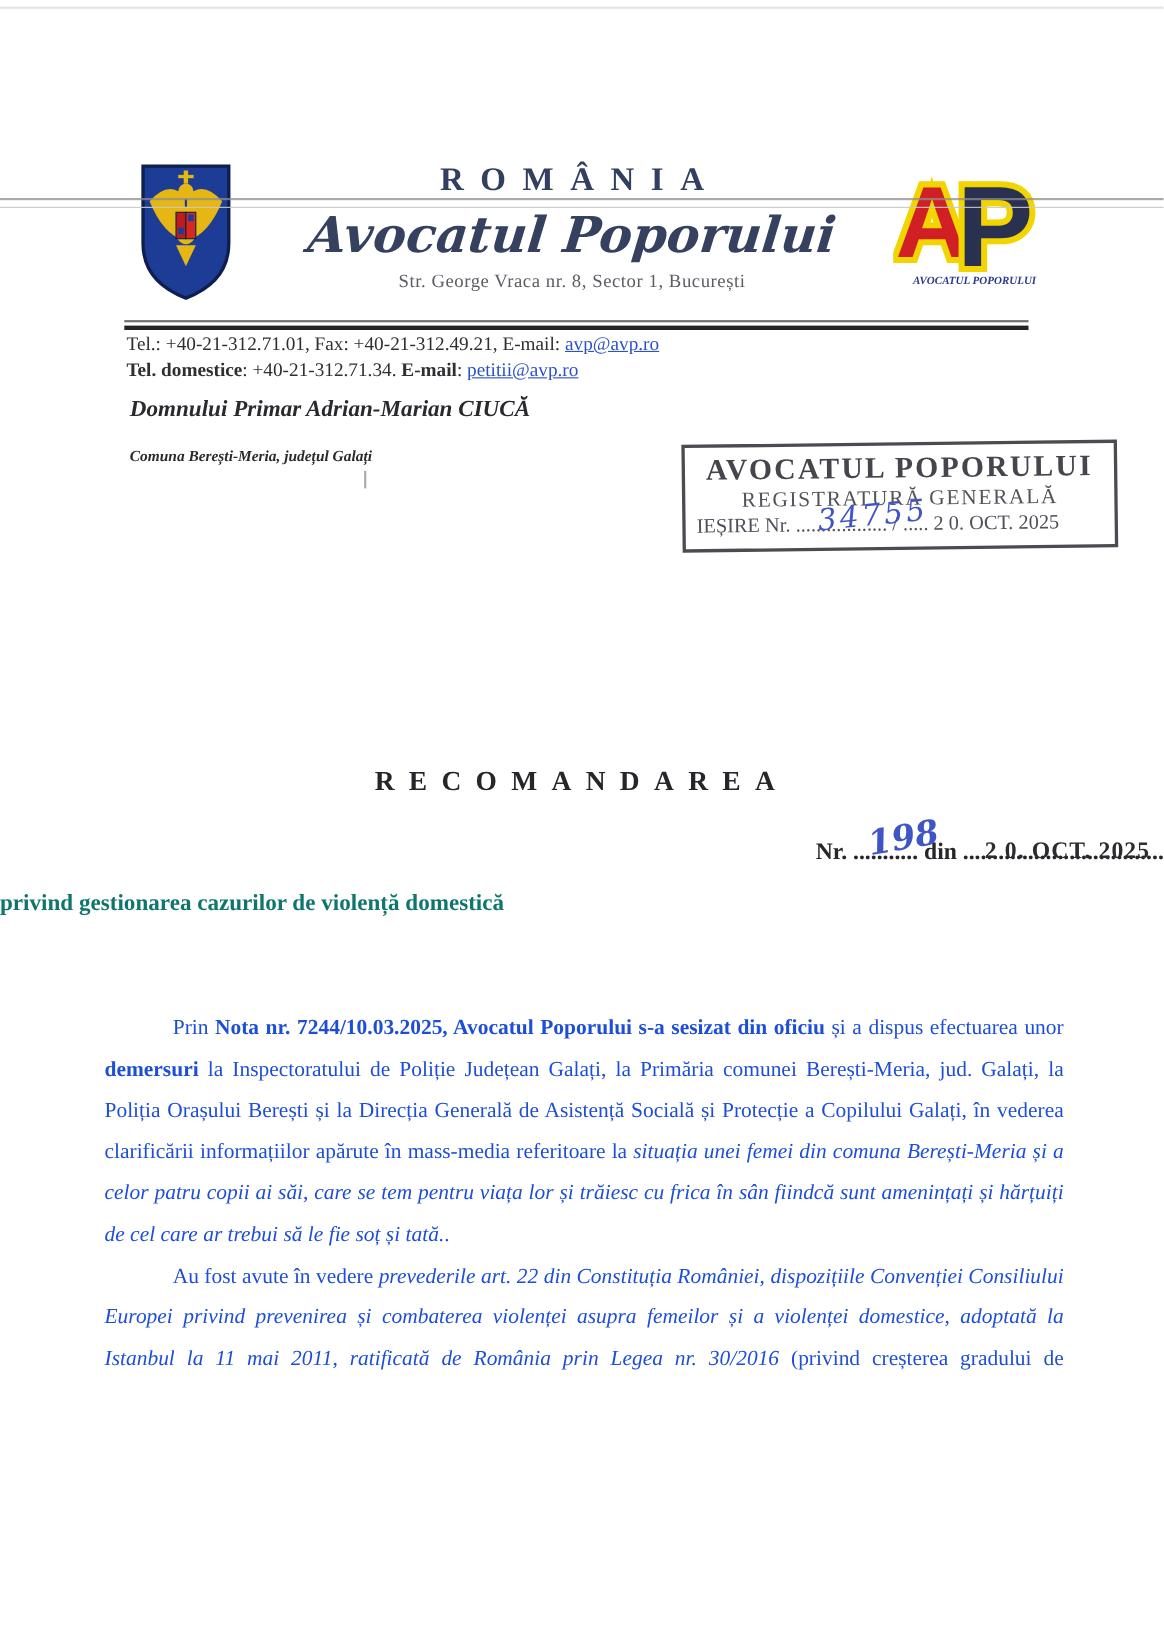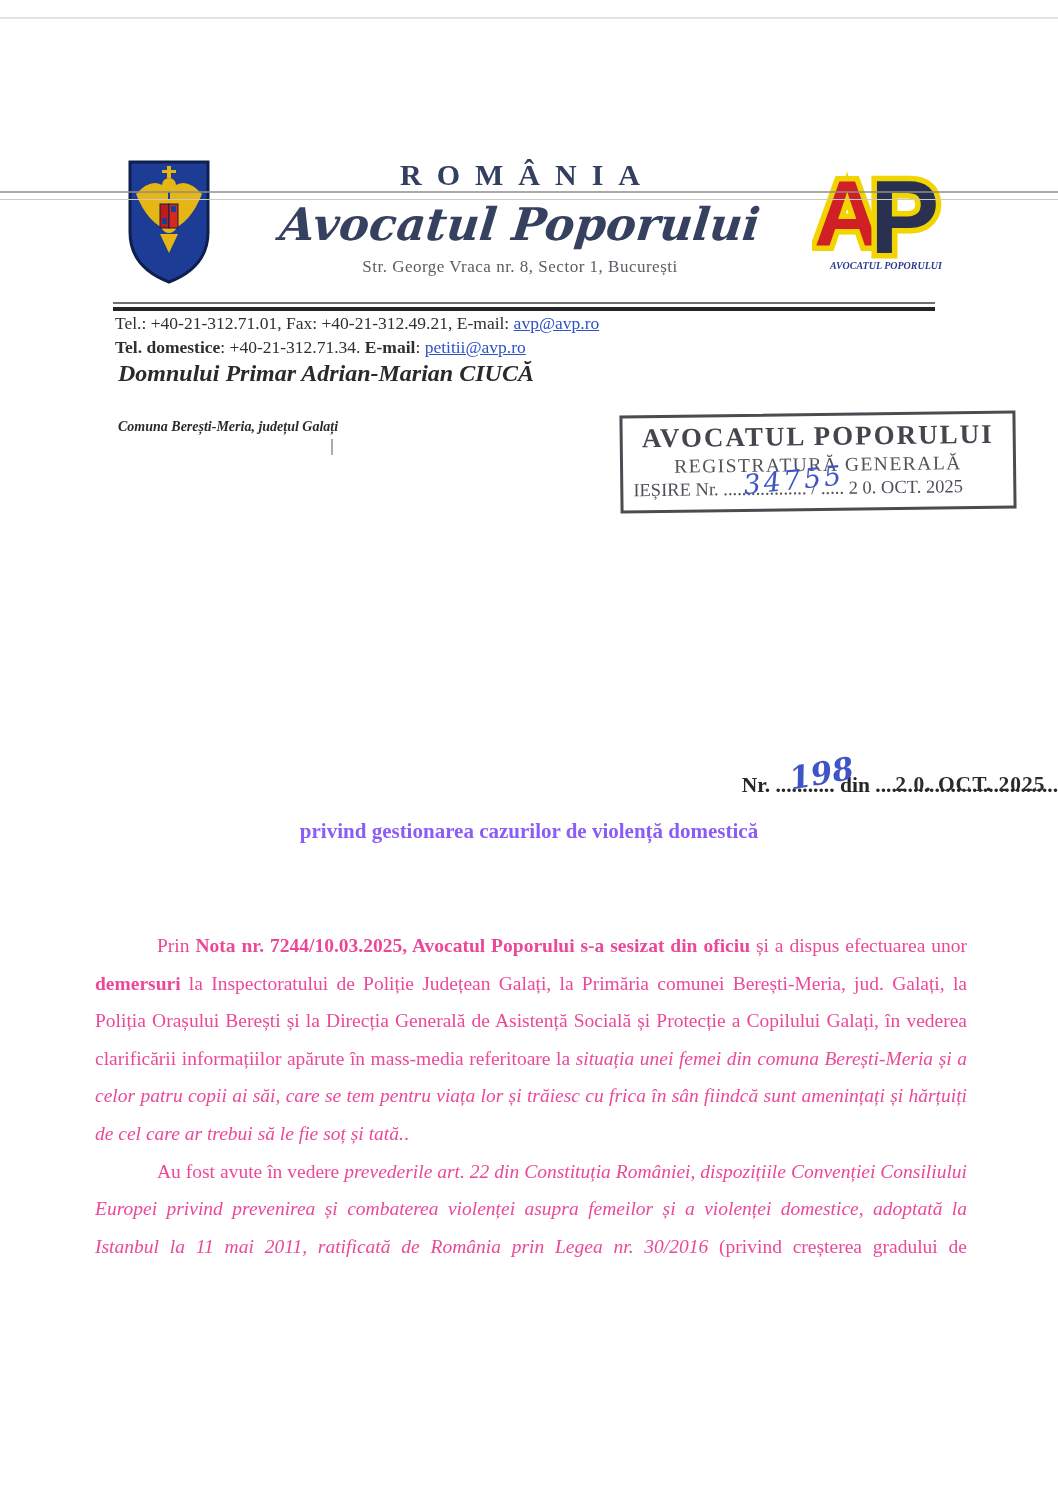--- a/index.html
+++ b/index.html
@@ -1,17 +1,17 @@
 <!DOCTYPE html>
 <html><head>
 <meta charset="utf-8">
 <style>
   html,body { margin:0; padding:0; background:#ffffff; }
   .page {
-    position:relative; width:1058px; height:1254px; margin:11px auto;
+    position:relative; width:1058px; height:1254px; margin:0 auto;
     background:#ffffff; overflow:hidden;
     font-family:"Liberation Serif", serif; color:#232327;
   }
   .abs { position:absolute; }
 
   
   .scanline-top { top:6px; left:0; width:100%; height:2px; background:#e4e4e4; }
   .scanline-a { top:180px; left:0; width:100%; height:2px; background:#8d8d8d; opacity:.75; z-index:6; }
   .scanline-b { top:188px; left:0; width:100%; height:1px; background:#c9c9c9; z-index:6; }
   .fade-overlay { top:1326px; left:86px; width:890px; height:40px; z-index:7;
@@ -27,46 +27,46 @@
   .website { font-size:16px; color:#5c5d63; }
   .ap-logo { left:812px; top:146px; }
 
   .header-rule { top:291px; left:113px; width:822px; height:3px;
     border-top:2px solid #6f6f6f; border-bottom:4px solid #242424; }
 
   .contact { left:115px; width:822px; font-size:17.5px; color:#2e2e33; white-space:nowrap; }
   .contact1 { top:302px; }
   .contact2 { top:326px; }
 
-  .addr1 { left:118px; top:349px; font-size:24px; font-weight:bold; font-style:italic; color:#2a2a2e; }
+  .addr1 { left:118px; top:359px; font-size:21px; font-weight:bold; font-style:italic; color:#2a2a2e; }
   .addr2 { left:118px; top:408px; font-size:14px; font-weight:bold; color:#2a2a2e;font-style:italic; }
   .tick { left:331px; top:428px; width:2px; height:16px; background:#ababab; }
 
   
   .stamp { left:620px; top:402px; width:390px; border:3px solid #4b4b52;
     transform:rotate(-0.7deg); padding:5px 0 9px; color:#45454d; background:rgba(255,255,255,0.0); }
   .stamp-l1 { font-size:27px; font-weight:bold; letter-spacing:2px; text-align:center; }
   .stamp-l2 { font-size:19.5px; letter-spacing:1.5px; text-align:center; color:#52525b; margin-top:2px; }
   .stamp-l3 { font-size:18.5px; color:#50505a; margin-top:2px; padding-left:10px; position:relative; white-space:nowrap; }
 
   .dotwrap { position:relative; display:inline-block; }
   .hw { font-family:"DejaVu Serif", serif; font-style:italic; color:#4055c5; }
   .hw-stamp { position:absolute; left:20px; top:-14px; font-size:27px; transform:rotate(-5deg); letter-spacing:3px; }
 
   
   .rec-title { top:697px; left:0; width:100%; text-align:center; font-size:25px; font-weight:bold;
     letter-spacing:13px; color:#26262a; }
   .nr-line { top:762px; left:0; width:100%; text-align:right; font-size:21.5px; font-weight:bold; color:#26262a; }
   .hw-198 { position:absolute; left:14px; top:-18px; font-size:31px; transform:rotate(-10deg); }
   .date-overlay { position:absolute; left:20px; top:-1px; letter-spacing:1px; color:#2b2b30; }
-  .subject { top:808px; left:0; width:100%; text-align:center; font-size:21px; font-weight:bold; color:#8b5cf6; }
+  .subject { top:808px; left:0; width:100%; font-size:21px; font-weight:bold; color:#0f766e; }
 
   
   .body-block { top:916px; left:95px; width:872px; font-size:19.5px; line-height:37.6px;
-    text-align:justify; color:#ec4899; }
+    text-align:justify; color:#1d4ed8; }
   .body-block p { margin:0; text-indent:62px; }
   .run-bold { font-weight:bold; }
   .run-italic { font-style:italic; }
   .run-link { color:#2d52c4; text-decoration:underline; }
 
   .pagenum { top:1398px; left:0; width:100%; text-align:center; color:#c2c2c2; font-size:14px; }
 </style>
 </head>
 <body>
 
@@ -120,20 +120,21 @@
       <span class="dotwrap">
         <span>..................</span>
         <span class="hw hw-stamp">34755</span>
       </span>
       <span>/</span>
       <span>.....</span>
       <span>2 0. OCT. 2025</span>
     </div>
   </div>
 
+  <div class="abs rec-title">RECOMANDAREA</div>
 
   <div class="abs nr-line">
     <span>Nr.</span>
     <span class="dotwrap">
       <span>...........</span>
       <span class="hw hw-198">198</span>
     </span>
     <span>din</span>
     <span class="dotwrap">
       <span>..................................</span>

